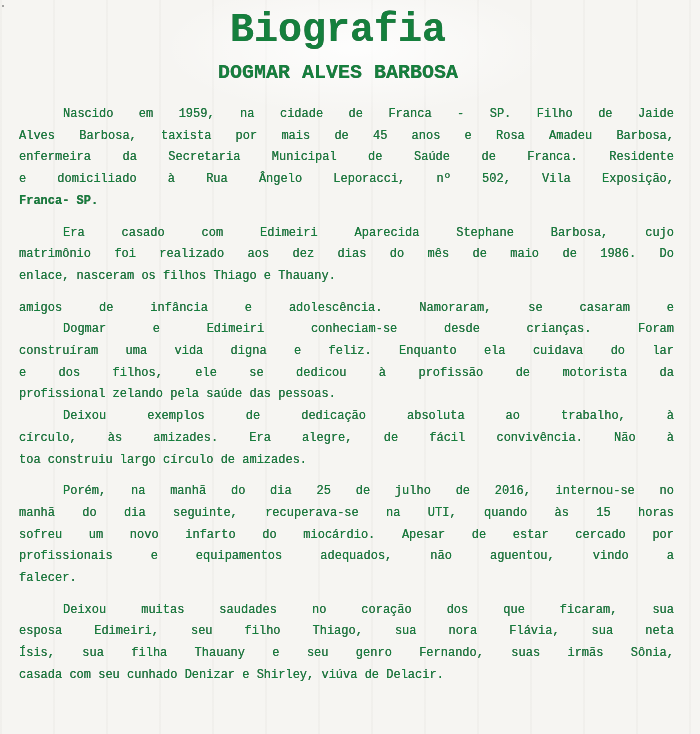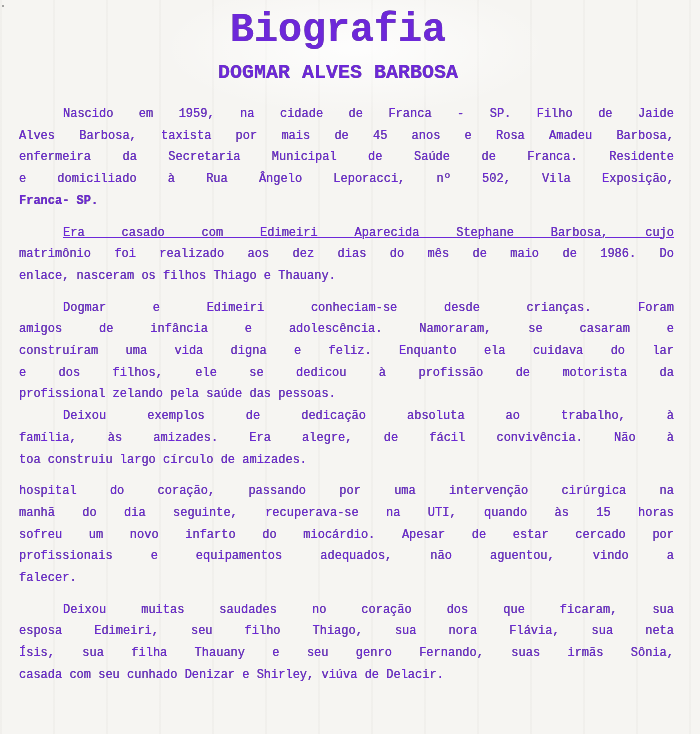--- a/index.html
+++ b/index.html
@@ -73,58 +73,58 @@
     text-indent: 44px;
   }
   .line.last {
     text-align: left;
     text-align-last: left;
   }
 </style>
 </head>
 <body style="background: rgb(246, 245, 242);">
 
-<div class="doc" style="color: #6d28d9;">
+<div class="doc" style="color: #15803d;">
   <div class="header">
     <h1 class="title">Biografia</h1>
     <h2 class="subtitle">DOGMAR ALVES BARBOSA</h2>
   </div>
 
   <div class="body-text">
 
     <p class="para">
       <span class="line first" style="display: block;">Nascido em 1959, na cidade de Franca - SP. Filho de Jaide</span>
       <span class="line" style="display: block;">Alves Barbosa, taxista por mais de 45 anos e Rosa Amadeu Barbosa,</span>
       <span class="line" style="display: block;">enfermeira da Secretaria Municipal de Saúde de Franca. Residente</span>
       <span class="line" style="display: block;">e domiciliado à Rua Ângelo Leporacci, nº 502, Vila Exposição,</span>
       <span class="line last" style="display: block; font-weight: bold;">Franca- SP.</span>
     </p>
 
     <p class="para">
-      <span class="line first" style="display: block; text-decoration: underline;">Era casado com Edimeiri Aparecida Stephane Barbosa, cujo</span>
+      <span class="line first" style="display: block;">Era casado com Edimeiri Aparecida Stephane Barbosa, cujo</span>
       <span class="line" style="display: block;">matrimônio foi realizado aos dez dias do mês de maio de 1986. Do</span>
       <span class="line last" style="display: block;">enlace, nasceram os filhos Thiago e Thauany.</span>
     </p>
 
     <p class="para nogap">
+      <span class="line" style="display: block;">amigos de infância e adolescência. Namoraram, se casaram e</span>
       <span class="line first" style="display: block;">Dogmar e Edimeiri conheciam-se desde crianças. Foram</span>
-      <span class="line" style="display: block;">amigos de infância e adolescência. Namoraram, se casaram e</span>
       <span class="line" style="display: block;">construíram uma vida digna e feliz. Enquanto ela cuidava do lar</span>
       <span class="line" style="display: block;">e dos filhos, ele se dedicou à profissão de motorista da</span>
       <span class="line last" style="display: block; text-align: center;">profissional zelando pela saúde das pessoas.</span>
     </p>
 
     <p class="para">
       <span class="line first" style="display: block;">Deixou exemplos de dedicação absoluta ao trabalho, à</span>
-      <span class="line" style="display: block;">família, às amizades. Era alegre, de fácil convivência. Não à</span>
+      <span class="line" style="display: block;">círculo, às amizades. Era alegre, de fácil convivência. Não à</span>
       <span class="line last" style="display: block;">toa construiu largo círculo de amizades.</span>
     </p>
 
     <p class="para">
-      <span class="line" style="display: block;">hospital do coração, passando por uma intervenção cirúrgica na</span>
+      <span class="line first" style="display: block;">Porém, na manhã do dia 25 de julho de 2016, internou-se no</span>
       <span class="line" style="display: block;">manhã do dia seguinte, recuperava-se na UTI, quando às 15 horas</span>
       <span class="line" style="display: block;">sofreu um novo infarto do miocárdio. Apesar de estar cercado por</span>
       <span class="line" style="display: block;">profissionais e equipamentos adequados, não aguentou, vindo a</span>
       <span class="line last" style="display: block; text-align: center;">falecer.</span>
     </p>
 
     <p class="para">
       <span class="line first" style="display: block;">Deixou muitas saudades no coração dos que ficaram, sua</span>
       <span class="line" style="display: block;">esposa Edimeiri, seu filho Thiago, sua nora Flávia, sua neta</span>
       <span class="line" style="display: block;">Ísis, sua filha Thauany e seu genro Fernando, suas irmãs Sônia,</span>

